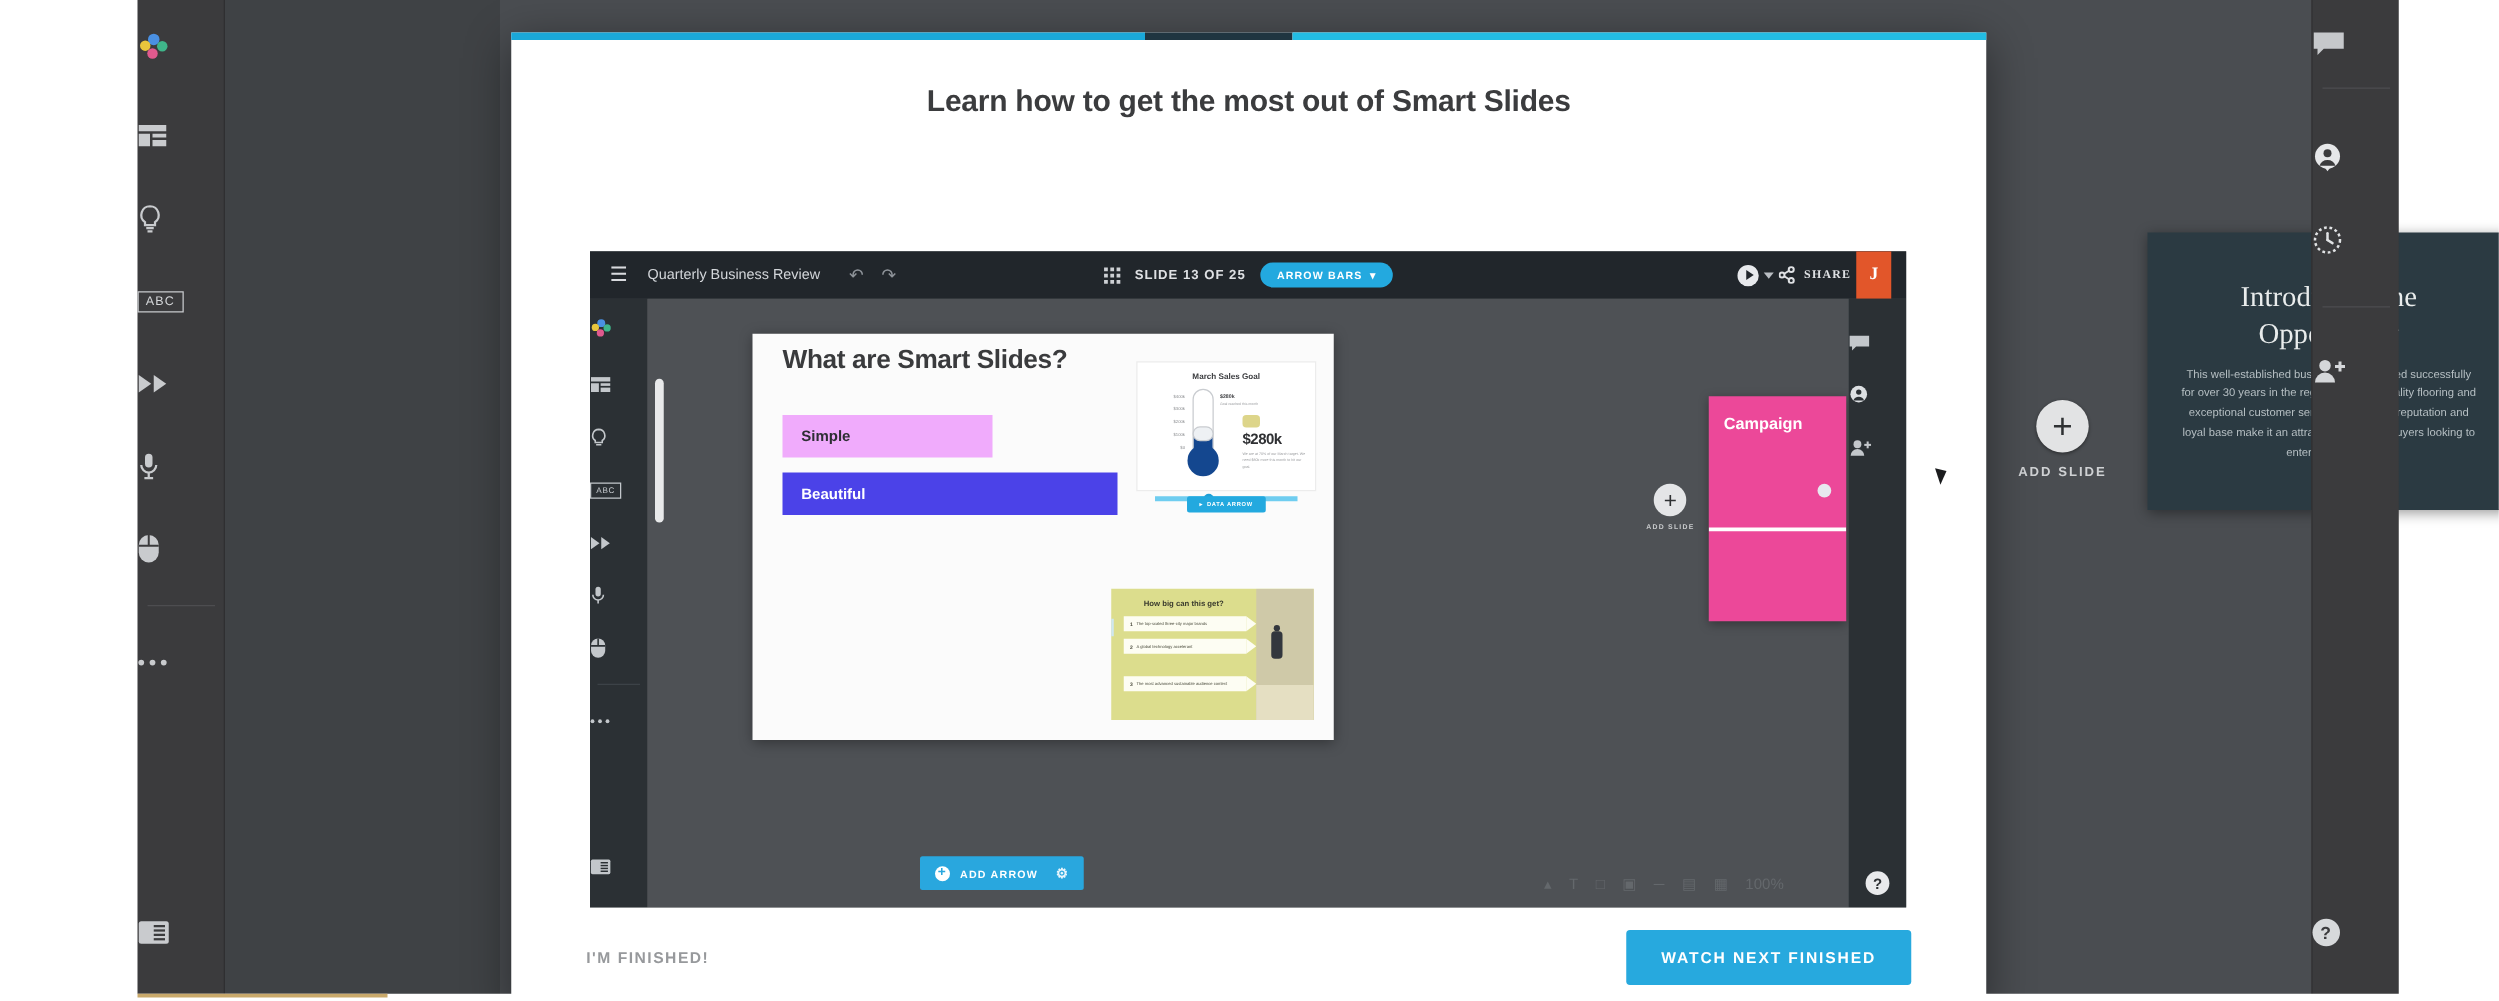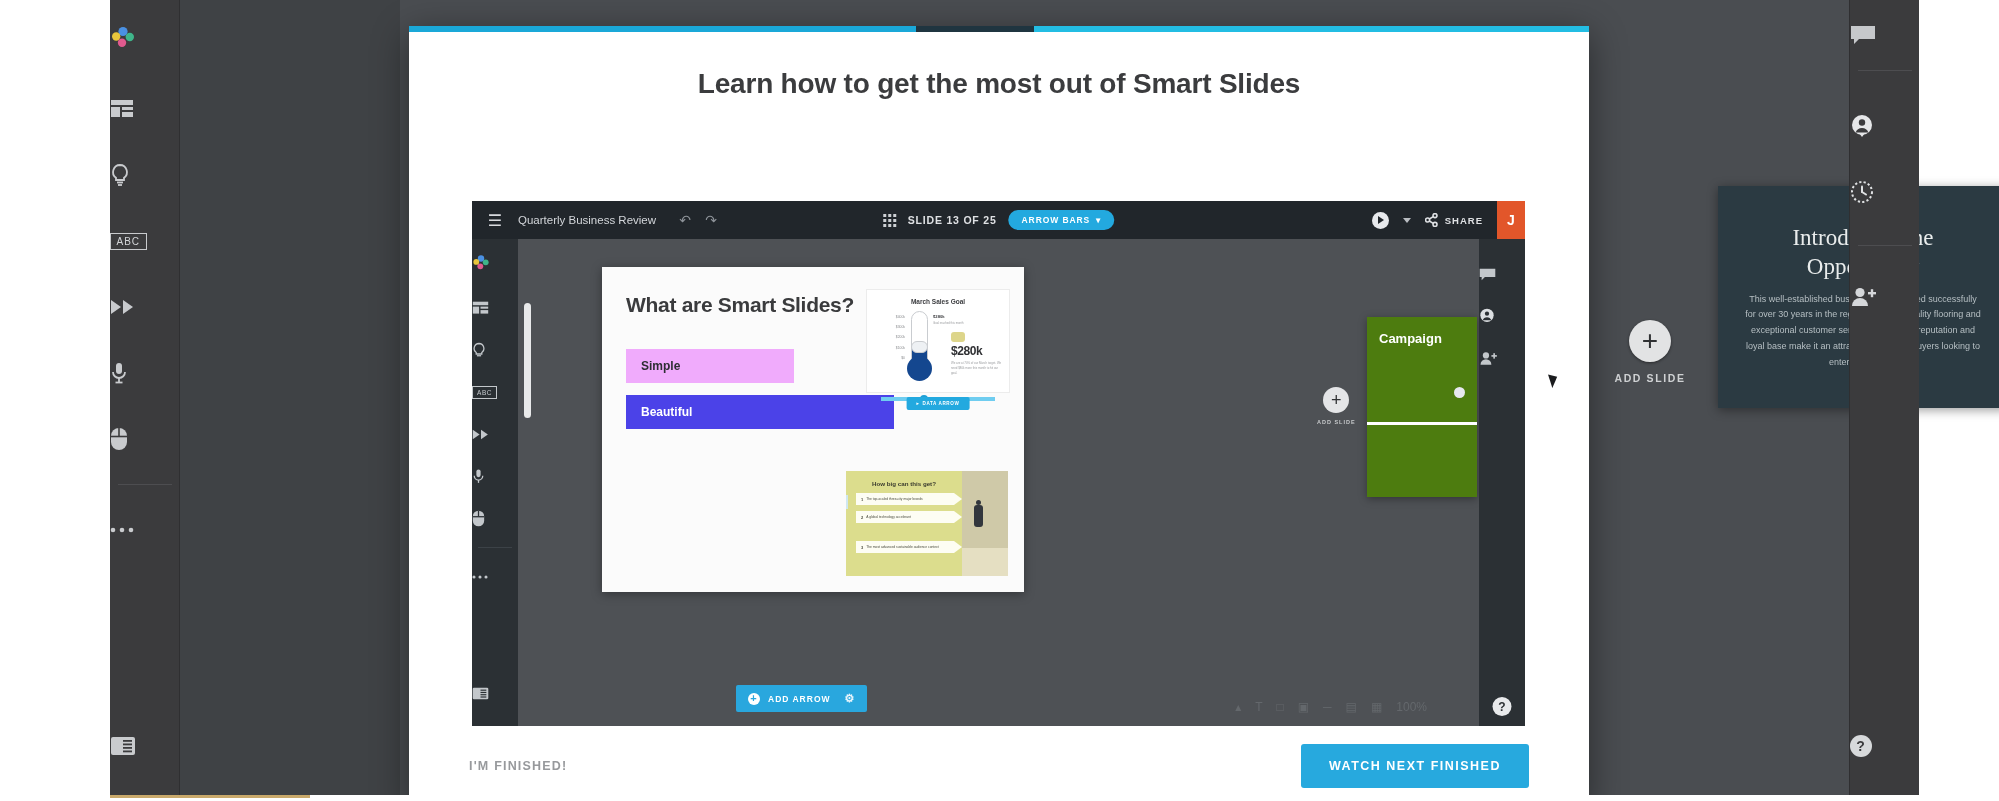--- a/index.html
+++ b/index.html
@@ -91,21 +91,21 @@
     background:#ffffff;
     box-shadow:0 8px 34px rgba(0,0,0,.45);
   }
   .modal-topbar { height:6px; width:100%; display:flex; }
   .modal-topbar .bar-a { width:43%; background:#1aa8d8; height:100%; }
   .modal-topbar .bar-b { width:10%; background:#1f3540; height:100%; }
   .modal-topbar .bar-c { flex:1; background:#23bde3; height:100%; }
 
   .modal-head { padding:36px 60px 0 60px; text-align:center; }
   .modal-title {
-    font-size:28px; font-weight:700; color:#3b3c3e; letter-spacing:-.2px;
+    font-size:24px; font-weight:700; color:#3b3c3e; letter-spacing:-.2px;
   }
   .modal-sub {
     margin-top:18px; font-size:14.5px; color:#6e7073; font-weight:400;
   }
 
   
   .embed {
     position:absolute; left:63px; top:175px;
     width:1053px; height:525px;
     background:#4e5155;
@@ -127,21 +127,21 @@
   .grid-dots { display:grid; grid-template-columns:repeat(3,3px); gap:2px; }
   .grid-dots i { width:3px; height:3px; background:#cdd0d4; display:block; }
   .et-slide-count { font-size:10.5px; letter-spacing:.8px; color:#dfe1e4; font-weight:600; }
   .et-badge {
     background:#23a9df; color:#fff; font-size:8.5px; font-weight:700;
     letter-spacing:.9px; border-radius:12px; padding:5px 13px;
     display:flex; align-items:center; gap:6px; cursor:pointer;
   }
   .et-right {
     position:absolute; right:0; top:0; height:38px;
-    display:flex; align-items:center; gap:14px; padding-right:0;
+    display:flex; align-items:center; gap:4px; padding-right:12px;font-family:Liberation Serif, serif;
   }
   .play-btn { width:17px; height:17px; border-radius:50%; background:#e7e9ec; display:flex; align-items:center; justify-content:center; cursor:pointer;}
   .play-btn::after { content:""; border-left:6px solid #21262b; border-top:4px solid transparent; border-bottom:4px solid transparent; margin-left:2px;}
   .caret-sm { width:0;height:0;border-left:4px solid transparent;border-right:4px solid transparent;border-top:5px solid #b9bdc2; cursor:pointer;}
   .share-wrap { display:flex; align-items:center; gap:7px; cursor:pointer; }
   .share-label { font-size:9.5px; letter-spacing:1px; color:#dfe1e4; font-weight:600; }
   .avatar-j {
     width:28px; height:38px; background:#e2562a; color:#fff;
     display:flex; align-items:center; justify-content:center;
     font-size:14px; font-weight:600; cursor:pointer;
@@ -163,24 +163,24 @@
   }
 
   .thumb-scroll {
     position:absolute; left:6px; top:64px; width:7px; height:115px;
     background:#e8e9ea; border-radius:4px;
   }
 
   
   .slide-white {
     position:absolute; left:84px; top:28px;
-    width:422px; height:325px;
+    width:465px; height:325px;
     background:#fbfbfb;
     box-shadow:0 2px 10px rgba(0,0,0,.35);
-    padding:26px 24px;
+    padding:9px 24px;
   }
   .slide-h1 { font-size:21px; font-weight:800; color:#3a3b3d; letter-spacing:-.3px; }
 
   .barlist { margin-top:32px; width:225px; }
   .bar {
     height:34px; display:flex; align-items:center; padding-left:15px;
     font-size:12px; font-weight:700; margin-bottom:12px;
     color:#2d2e33;
   }
   .bar.b1 { width:225px; background:#b9b8ec; }
@@ -278,21 +278,21 @@
     display:flex; flex-direction:column; align-items:center; gap:6px;
   }
   .mini-plus {
     width:26px; height:26px; border-radius:50%; background:#e4e5e7; color:#2f3133;
     display:flex; align-items:center; justify-content:center; font-size:18px; line-height:1;
     cursor:pointer;
   }
   .mini-addslide-label { font-size:5.5px; letter-spacing:1px; color:#c8cacc; font-weight:700; }
   .slide-blue {
     position:absolute; left:66px; top:78px; width:110px; height:180px;
-    background:#4d7c0f; color:#fff; padding:14px 12px;
+    background:#ec4899; color:#fff; padding:14px 12px;
     box-shadow:0 2px 8px rgba(0,0,0,.35);
     overflow:hidden;
   }
   .slide-blue h4 { font-size:13px; font-weight:800; }
   .slide-blue .dot-mark { position:absolute; right:12px; top:70px; width:11px; height:11px; border-radius:50%; background:#e7e8ef;}
   .slide-blue .rule { position:absolute; left:0; right:0; top:105px; height:3px; background:#ffffff; }
   .cursor-arrow {
     position:absolute; left:1141px; top:347px; width:0; height:0; z-index:30;
     border-left:8px solid #1b1c1e; border-top:5px solid transparent; border-bottom:9px solid transparent;
     transform:rotate(-18deg);

